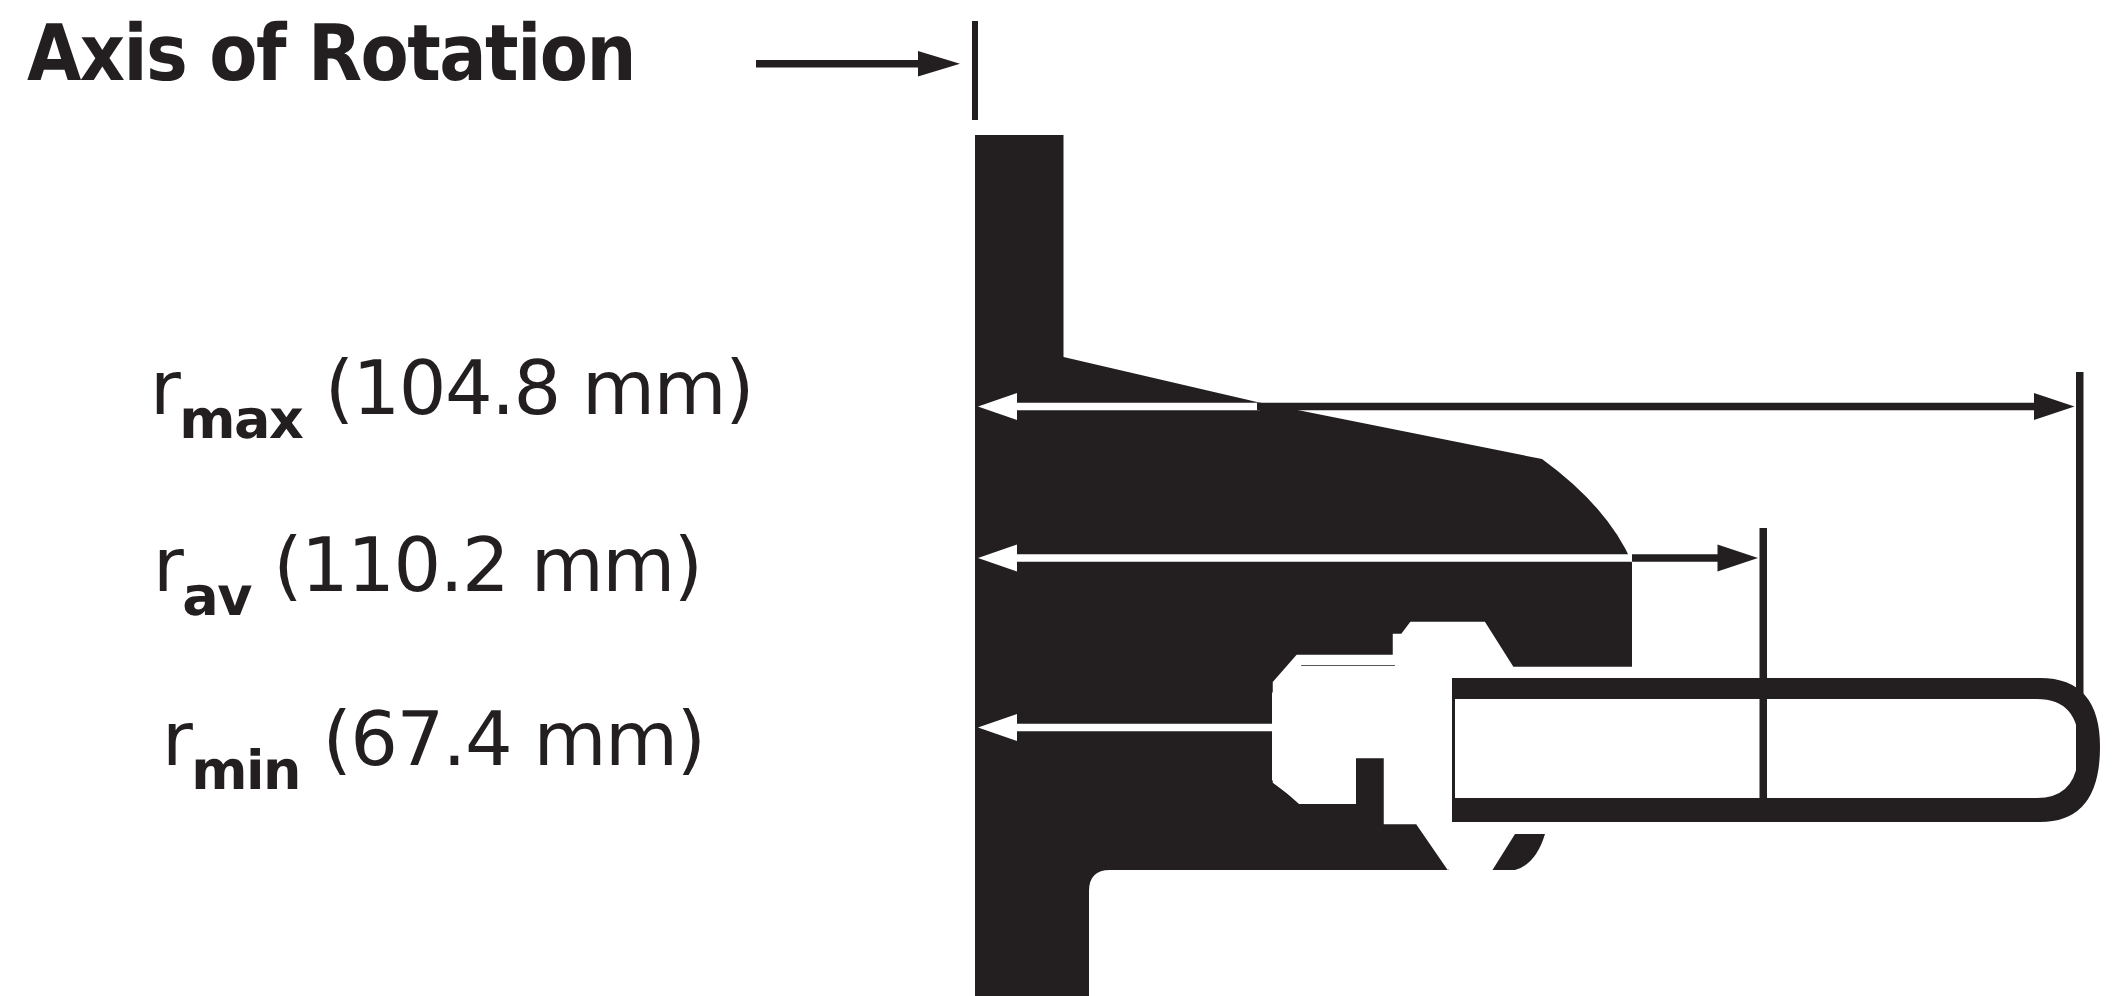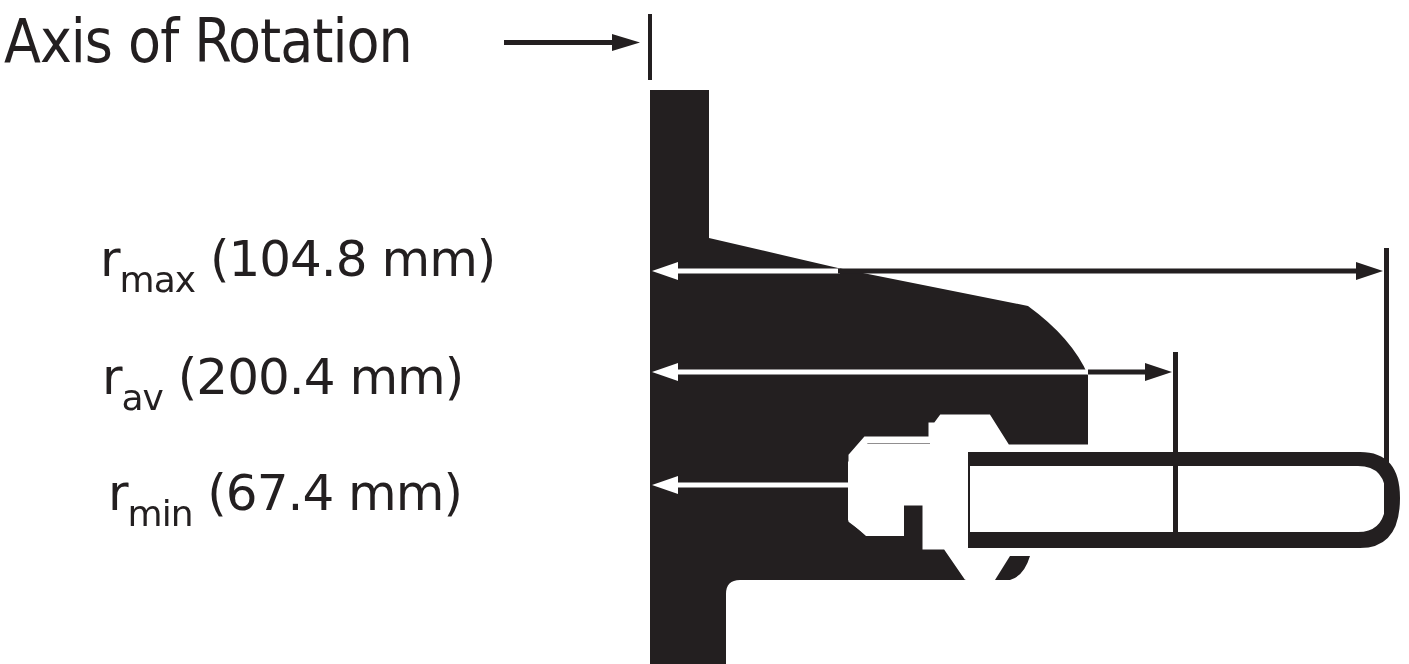--- a/index.html
+++ b/index.html
@@ -4,41 +4,41 @@
   <style>
     html, body { margin: 0; padding: 0; background: #ffffff; }
     body { width: 1409px; height: 664px; position: relative; overflow: hidden; }
     .label {
       position: absolute;
       font-family: "DejaVu Sans", sans-serif;
       color: #231f20;
       white-space: nowrap;
       letter-spacing: -1px;
     }
-    .axis-title { left: 4px; top: 6px; font-size: 60px; font-stretch: condensed; }
+    .axis-title { left: 18px; top: 6px; font-size: 52px; font-stretch: condensed; font-weight: bold; }
     .rlabel { font-size: 50px; }
     .rlabel .sym { font-size: 50px; }
-    .rlabel sub { font-size: 36px; vertical-align: -16px; line-height: 0; }
+    .rlabel sub { font-size: 36px; vertical-align: -16px; line-height: 0; font-weight: bold; }
     #rmax { left: 100px; top: 230px; }
     #rav  { left: 102px; top: 348px; }
     #rmin { left: 108px; top: 464px; text-align: center; }
     svg.diagram { position: absolute; left: 0; top: 0; }
   </style>
 </head>
 <body>
 
 <div class="label axis-title">Axis of Rotation</div>
 
 <div class="label rlabel" id="rmax">
   <span class="sym">r</span><sub>max</sub>
   <span>(104.8 mm)</span>
 </div>
 <div class="label rlabel" id="rav">
   <span class="sym">r</span><sub>av</sub>
-  <span>(200.4 mm)</span>
+  <span>(110.2 mm)</span>
 </div>
 <div class="label rlabel" id="rmin">
   <span class="sym">r</span><sub>min</sub>
   <span>(67.4 mm)</span>
 </div>
 
 <svg class="diagram" width="1409" height="664" viewBox="0 0 1409 664">
   <g fill="#231f20" stroke="none">
 
     <g>

